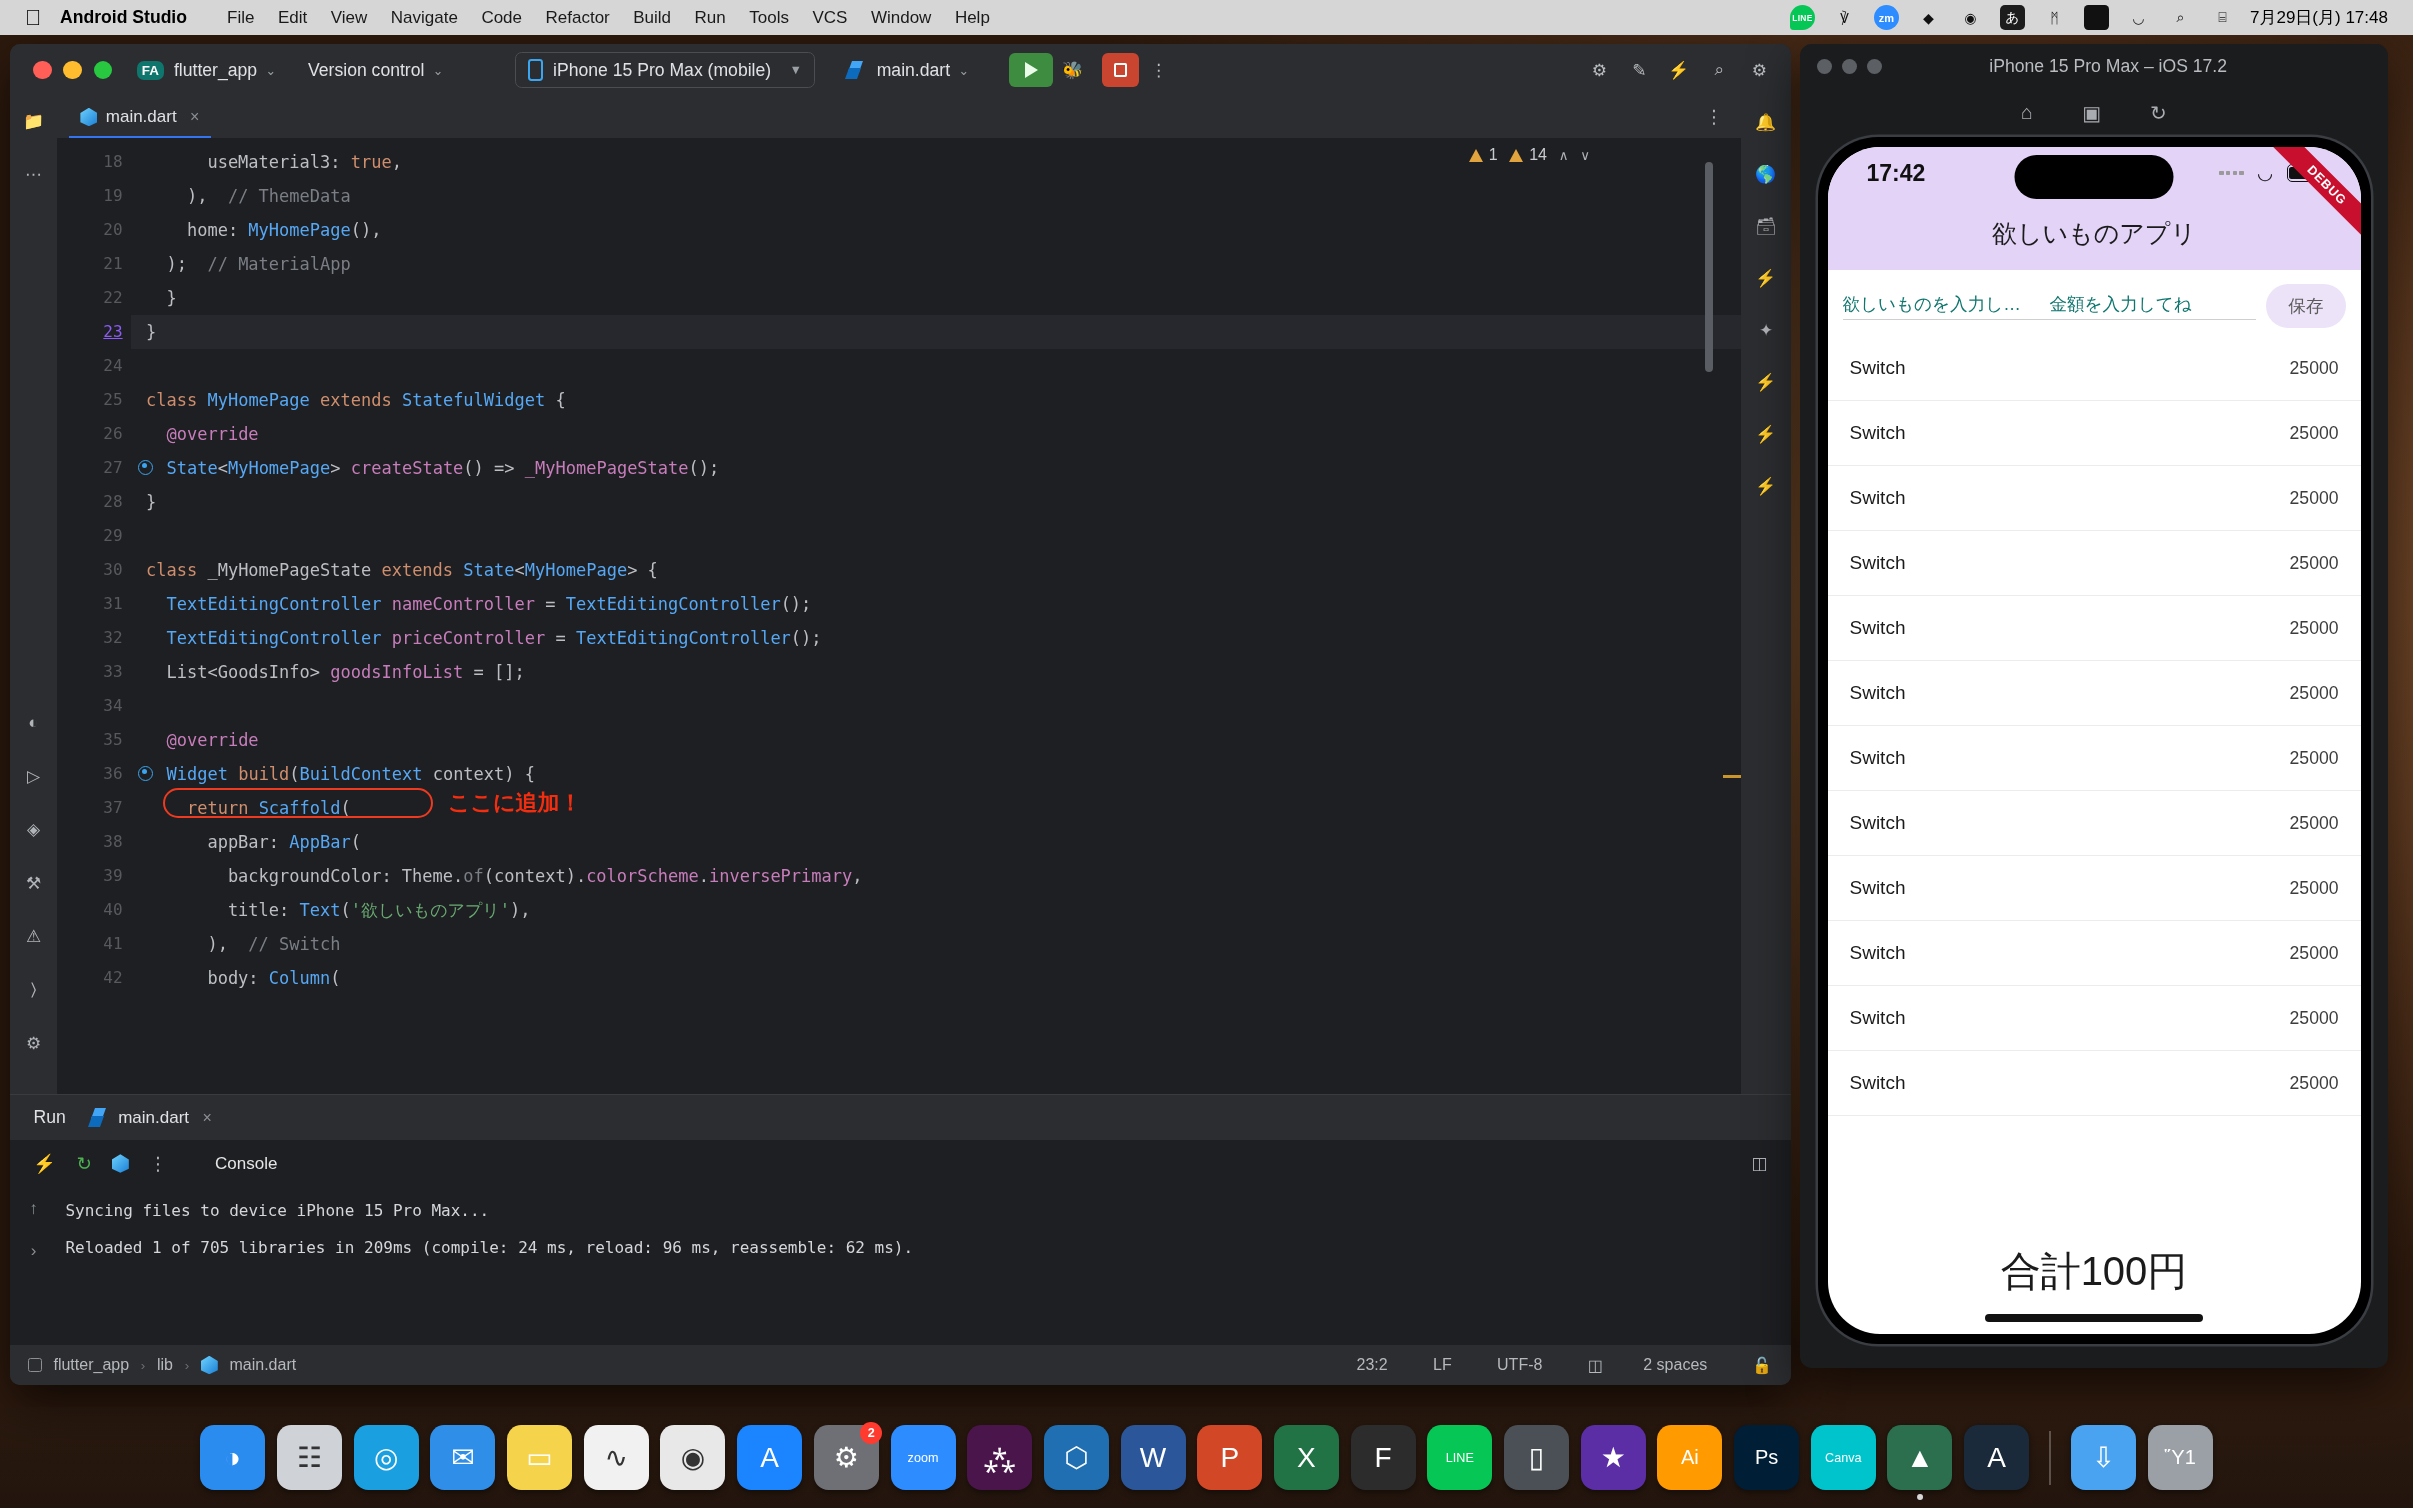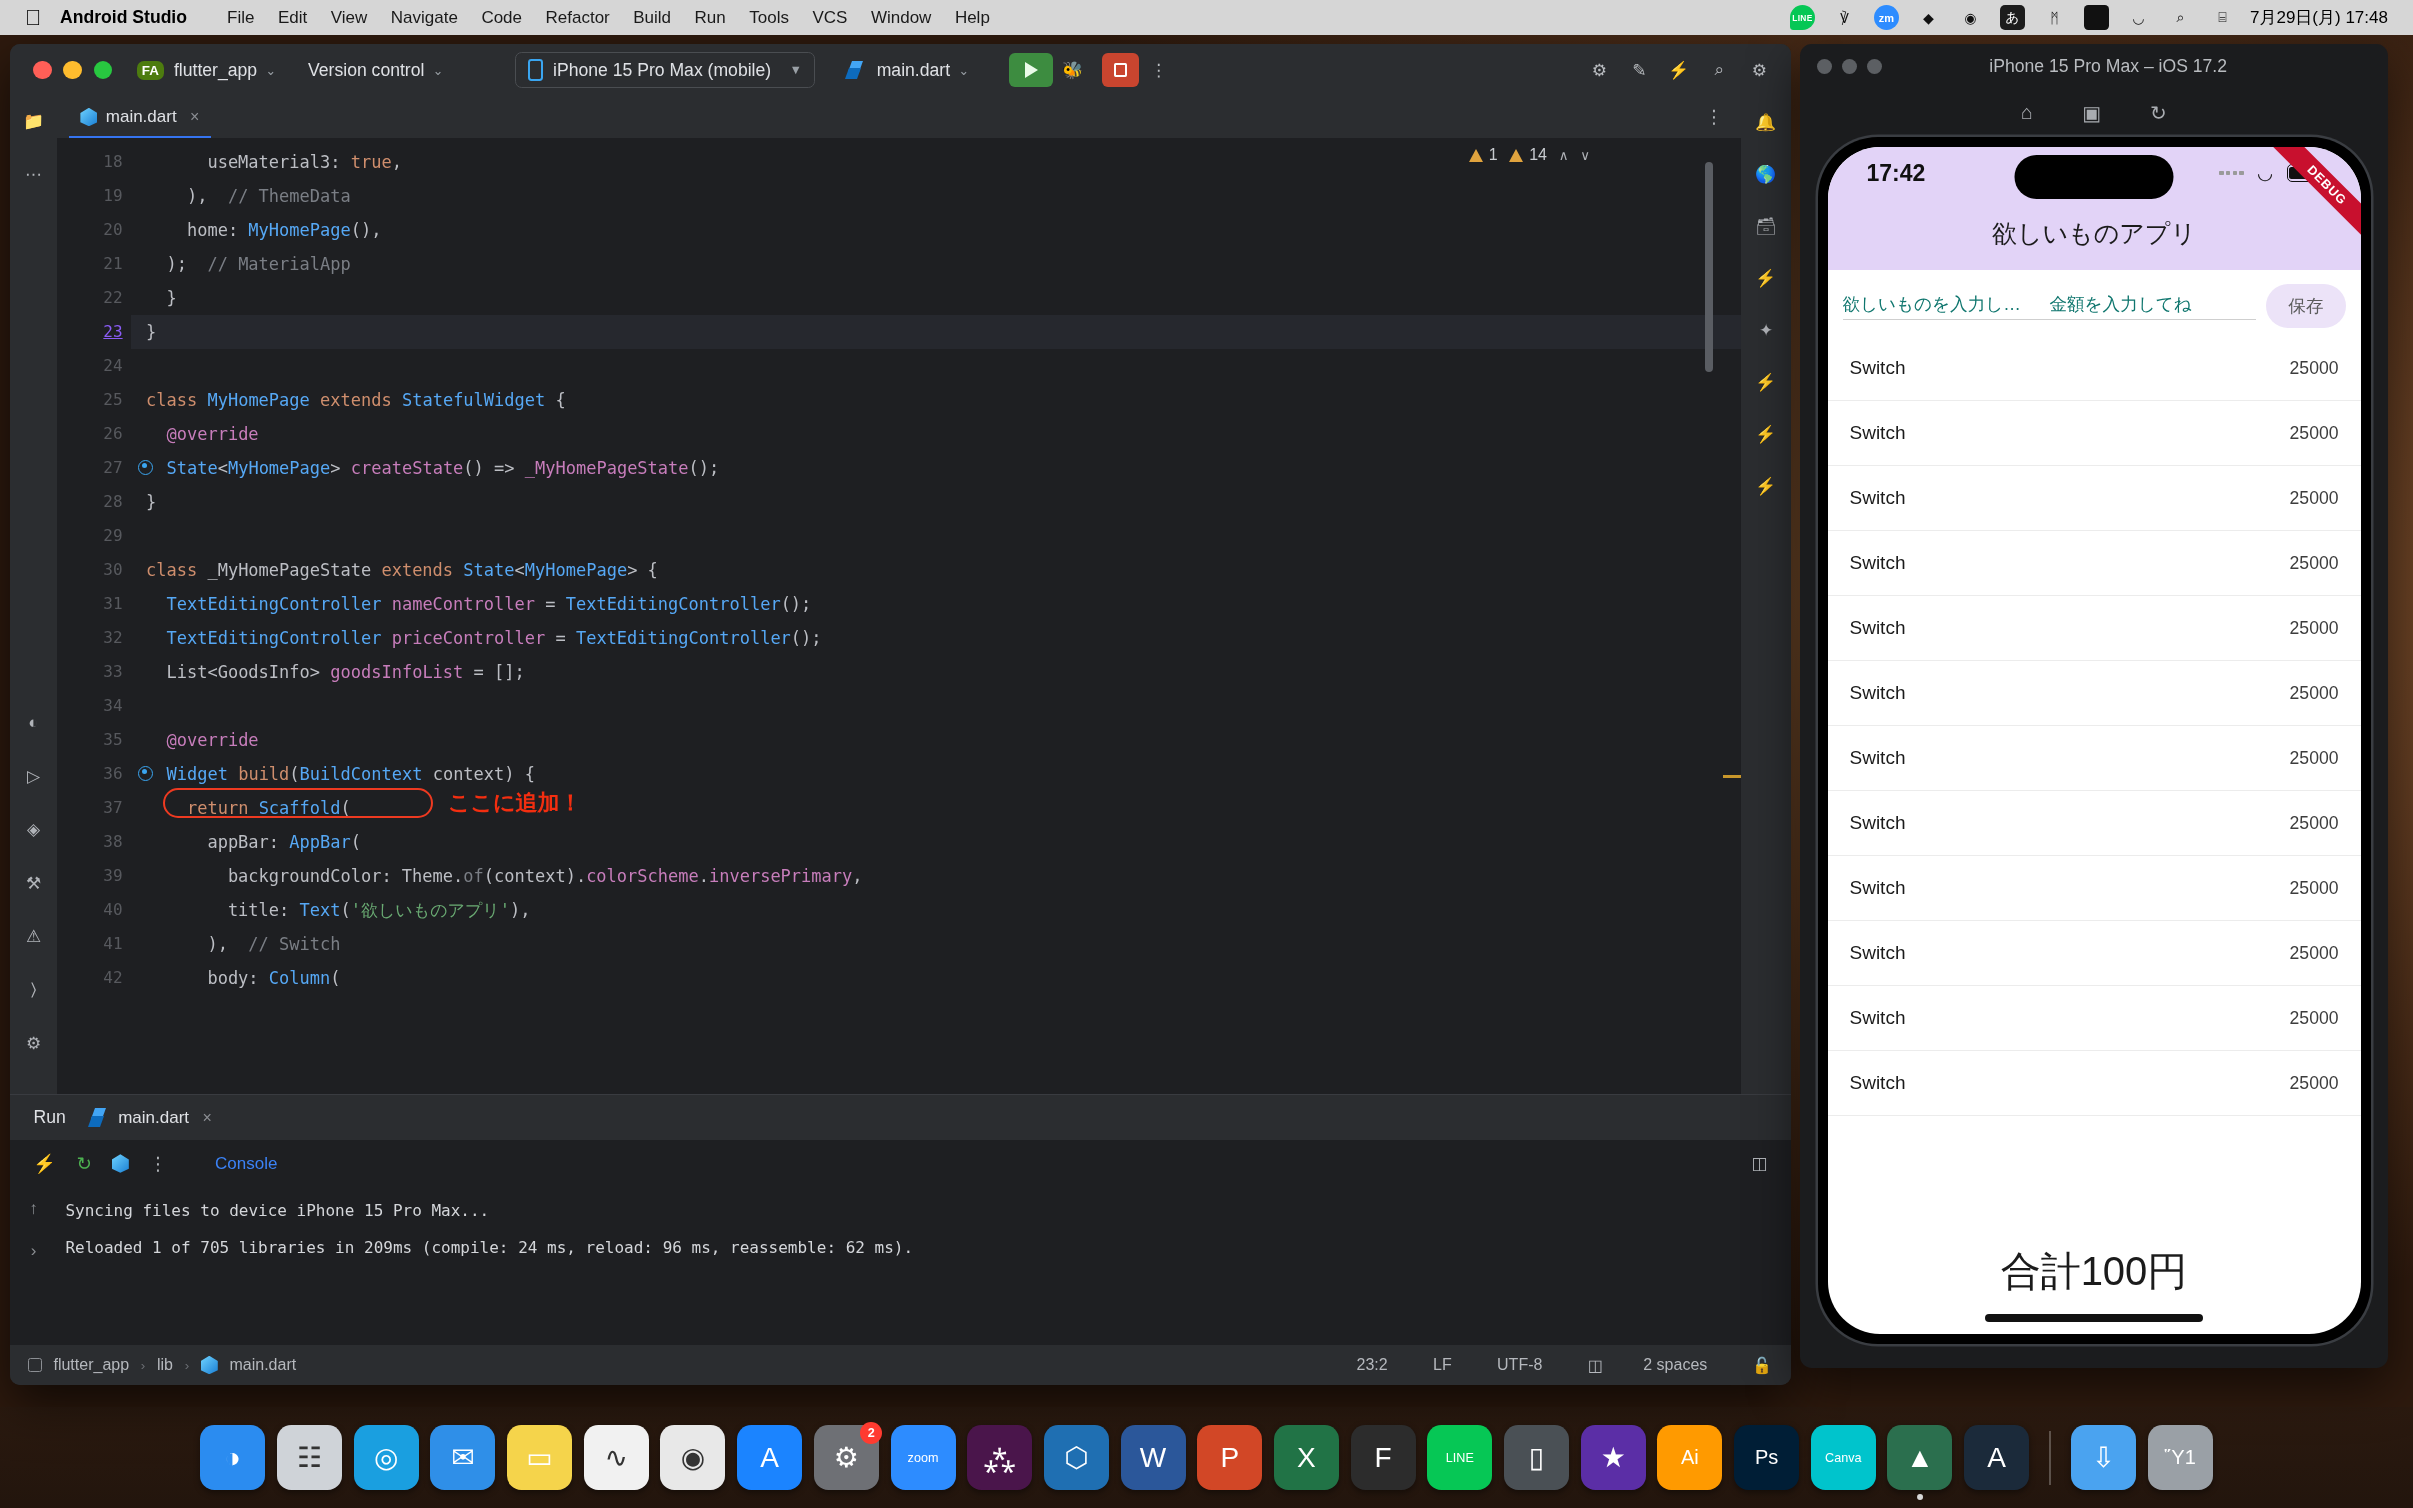--- a/index.html
+++ b/index.html
@@ -45,21 +45,21 @@
     box-shadow: 0 18.4px 50px rgba(0,0,0,.65); z-index: 10;
     display: flex; flex-direction: column;
   }
   .as-toolbar {
     height: 52px; background: #2b2d30; display: flex; align-items: center;
     padding: 0 11.7px; gap: 0px; flex-shrink: 0; position: relative;
   }
   .traffic { display:flex; gap: 11.7px; align-items:center; margin: 0 25px 0 11.7px;}
   .tl { width: 18.4px; height: 18.4px; border-radius: 50%; }
   .tl.r { background:#ff5f57;} .tl.y { background:#febc2e;} .tl.g { background:#28c840;}
-  .proj-badge { width:27px;height:19px;background:#4d7c0f;border-radius:7px;color:#fff;
+  .proj-badge { width:27px;height:19px;background:#0f766e;border-radius:7px;color:#fff;
                 font-size:13.4px;font-weight:bold;display:flex;align-items:center;justify-content:center;}
   .tb-text { color:#dfe1e5; font-size:17.6px; margin-left:10px; white-space:nowrap;}
   .caret { color:#9aa0a6; font-size:12.6px; margin-left:8.4px;}
   .tb-group { display:flex; align-items:center; margin-right: 22px; cursor:default;}
   .device-chip {
     display:flex;align-items:center;gap:10px;border:0.8px solid #4a4d51;border-radius:6.7px;
     padding:5.9px 11.7px; margin-left: 50px;
   }
   .phone-ic { width:15px;height:22px;border:2.1px solid #3aa5f0;border-radius:3.4px;}
   .flutter-ic { width:22px;height:22px;position:relative;}
@@ -143,21 +143,21 @@
   
   .runwin { height: 251px; background:#1e1f22; display:flex;flex-direction:column;flex-shrink:0;
             border-top:0.8px solid #393b40;}
   .run-head{height:45px;background:#2b2d30;display:flex;align-items:center;gap:22px;padding-left:23.5px;}
   .run-title{color:#dfe1e5;font-size:17.6px;}
   .run-tab{display:flex;align-items:center;gap:8.4px;}
   .run-toolbar{height:47px;display:flex;align-items:center;gap:20px;padding-left:23.5px;
                background:#1e1f22;}
   .bolt{color:#e7a33e;font-size:18.4px;}
   .reload{color:#4caf50;font-size:18.4px;}
-  .console-label{color:#3b82f6;font-size:17px;margin-left:27px;}
+  .console-label{color:#e5e5e5;font-size:17px;margin-left:27px;}
   .rt-sp{flex:1;}
   .panel-ic{color:#b0b3b8;font-size:17px;padding-right:23.5px;}
   .console-body{flex:1;display:flex;background:#1e1f22;padding-top:5px;}
   .console-rail{width:47px;display:flex;flex-direction:column;align-items:center;gap:22px;
                 padding-top:6.7px;color:#8b8e93;font-size:17px;}
   .console-out{flex:1;font-family:"DejaVu Sans Mono", monospace;font-size:16px;color:#d4d6da;
                line-height:37px;padding-left:8.4px;}
 
   
   .statusbar{height:40px;background:#2b2d30;display:flex;align-items:center;

